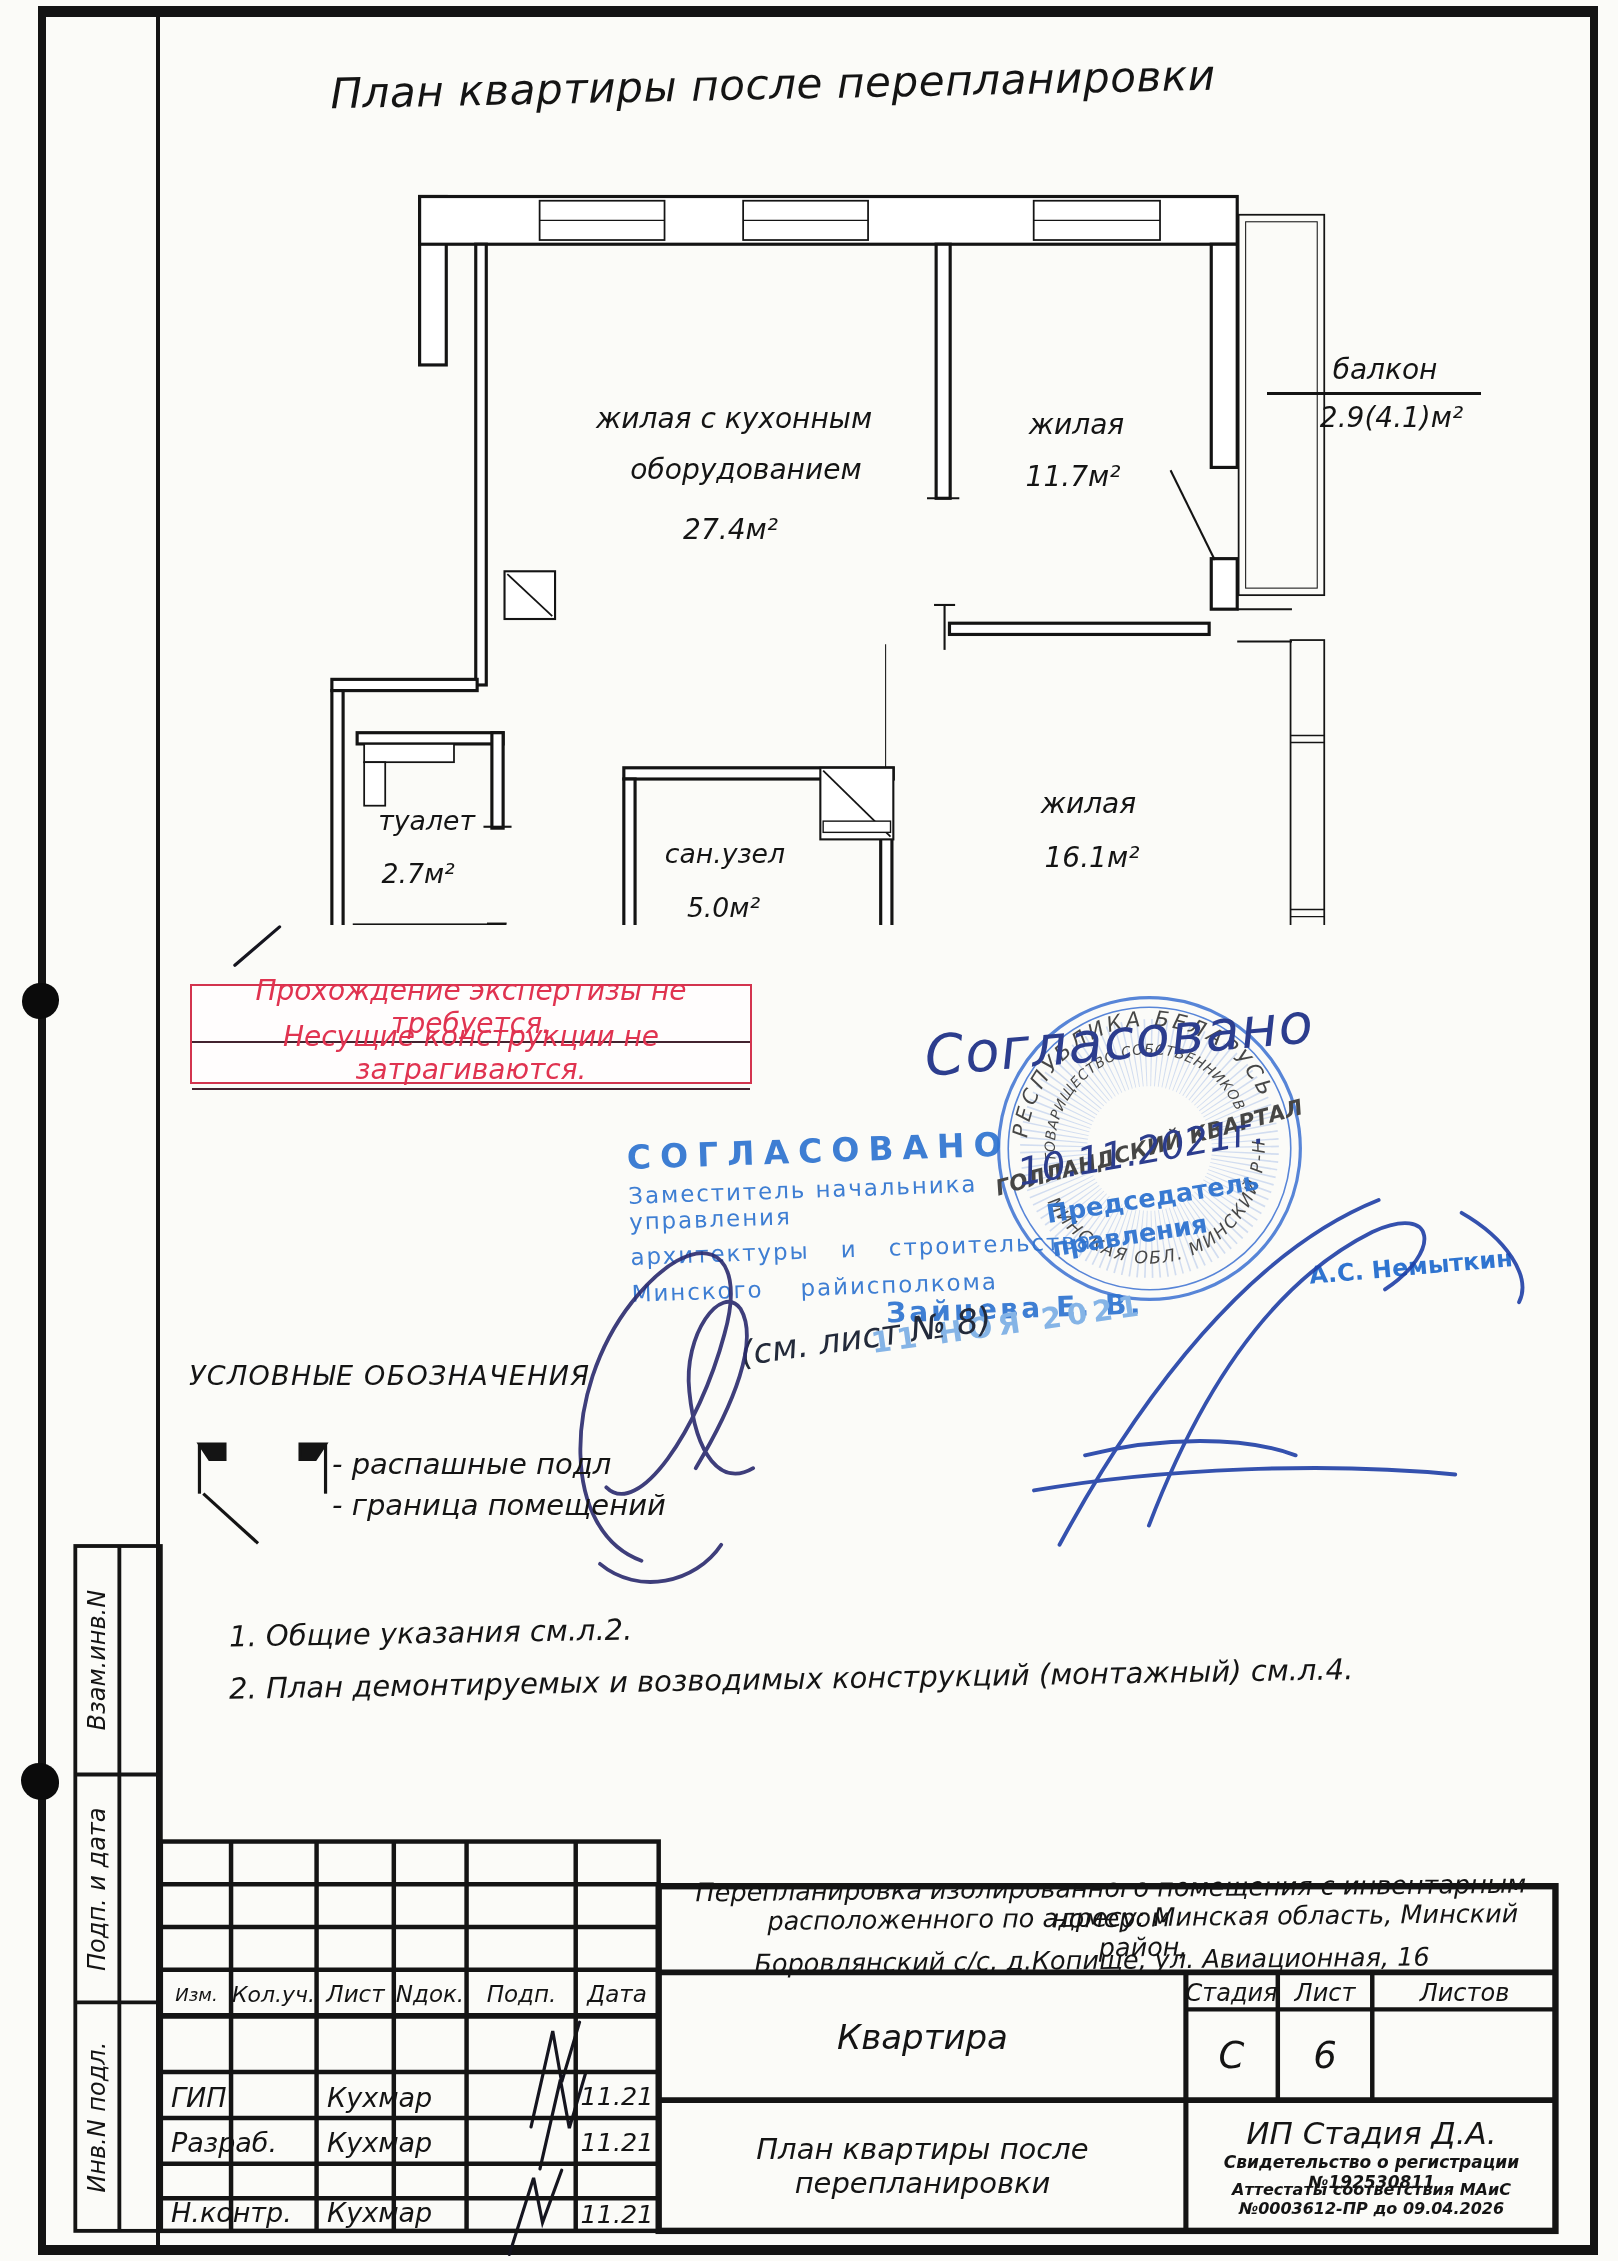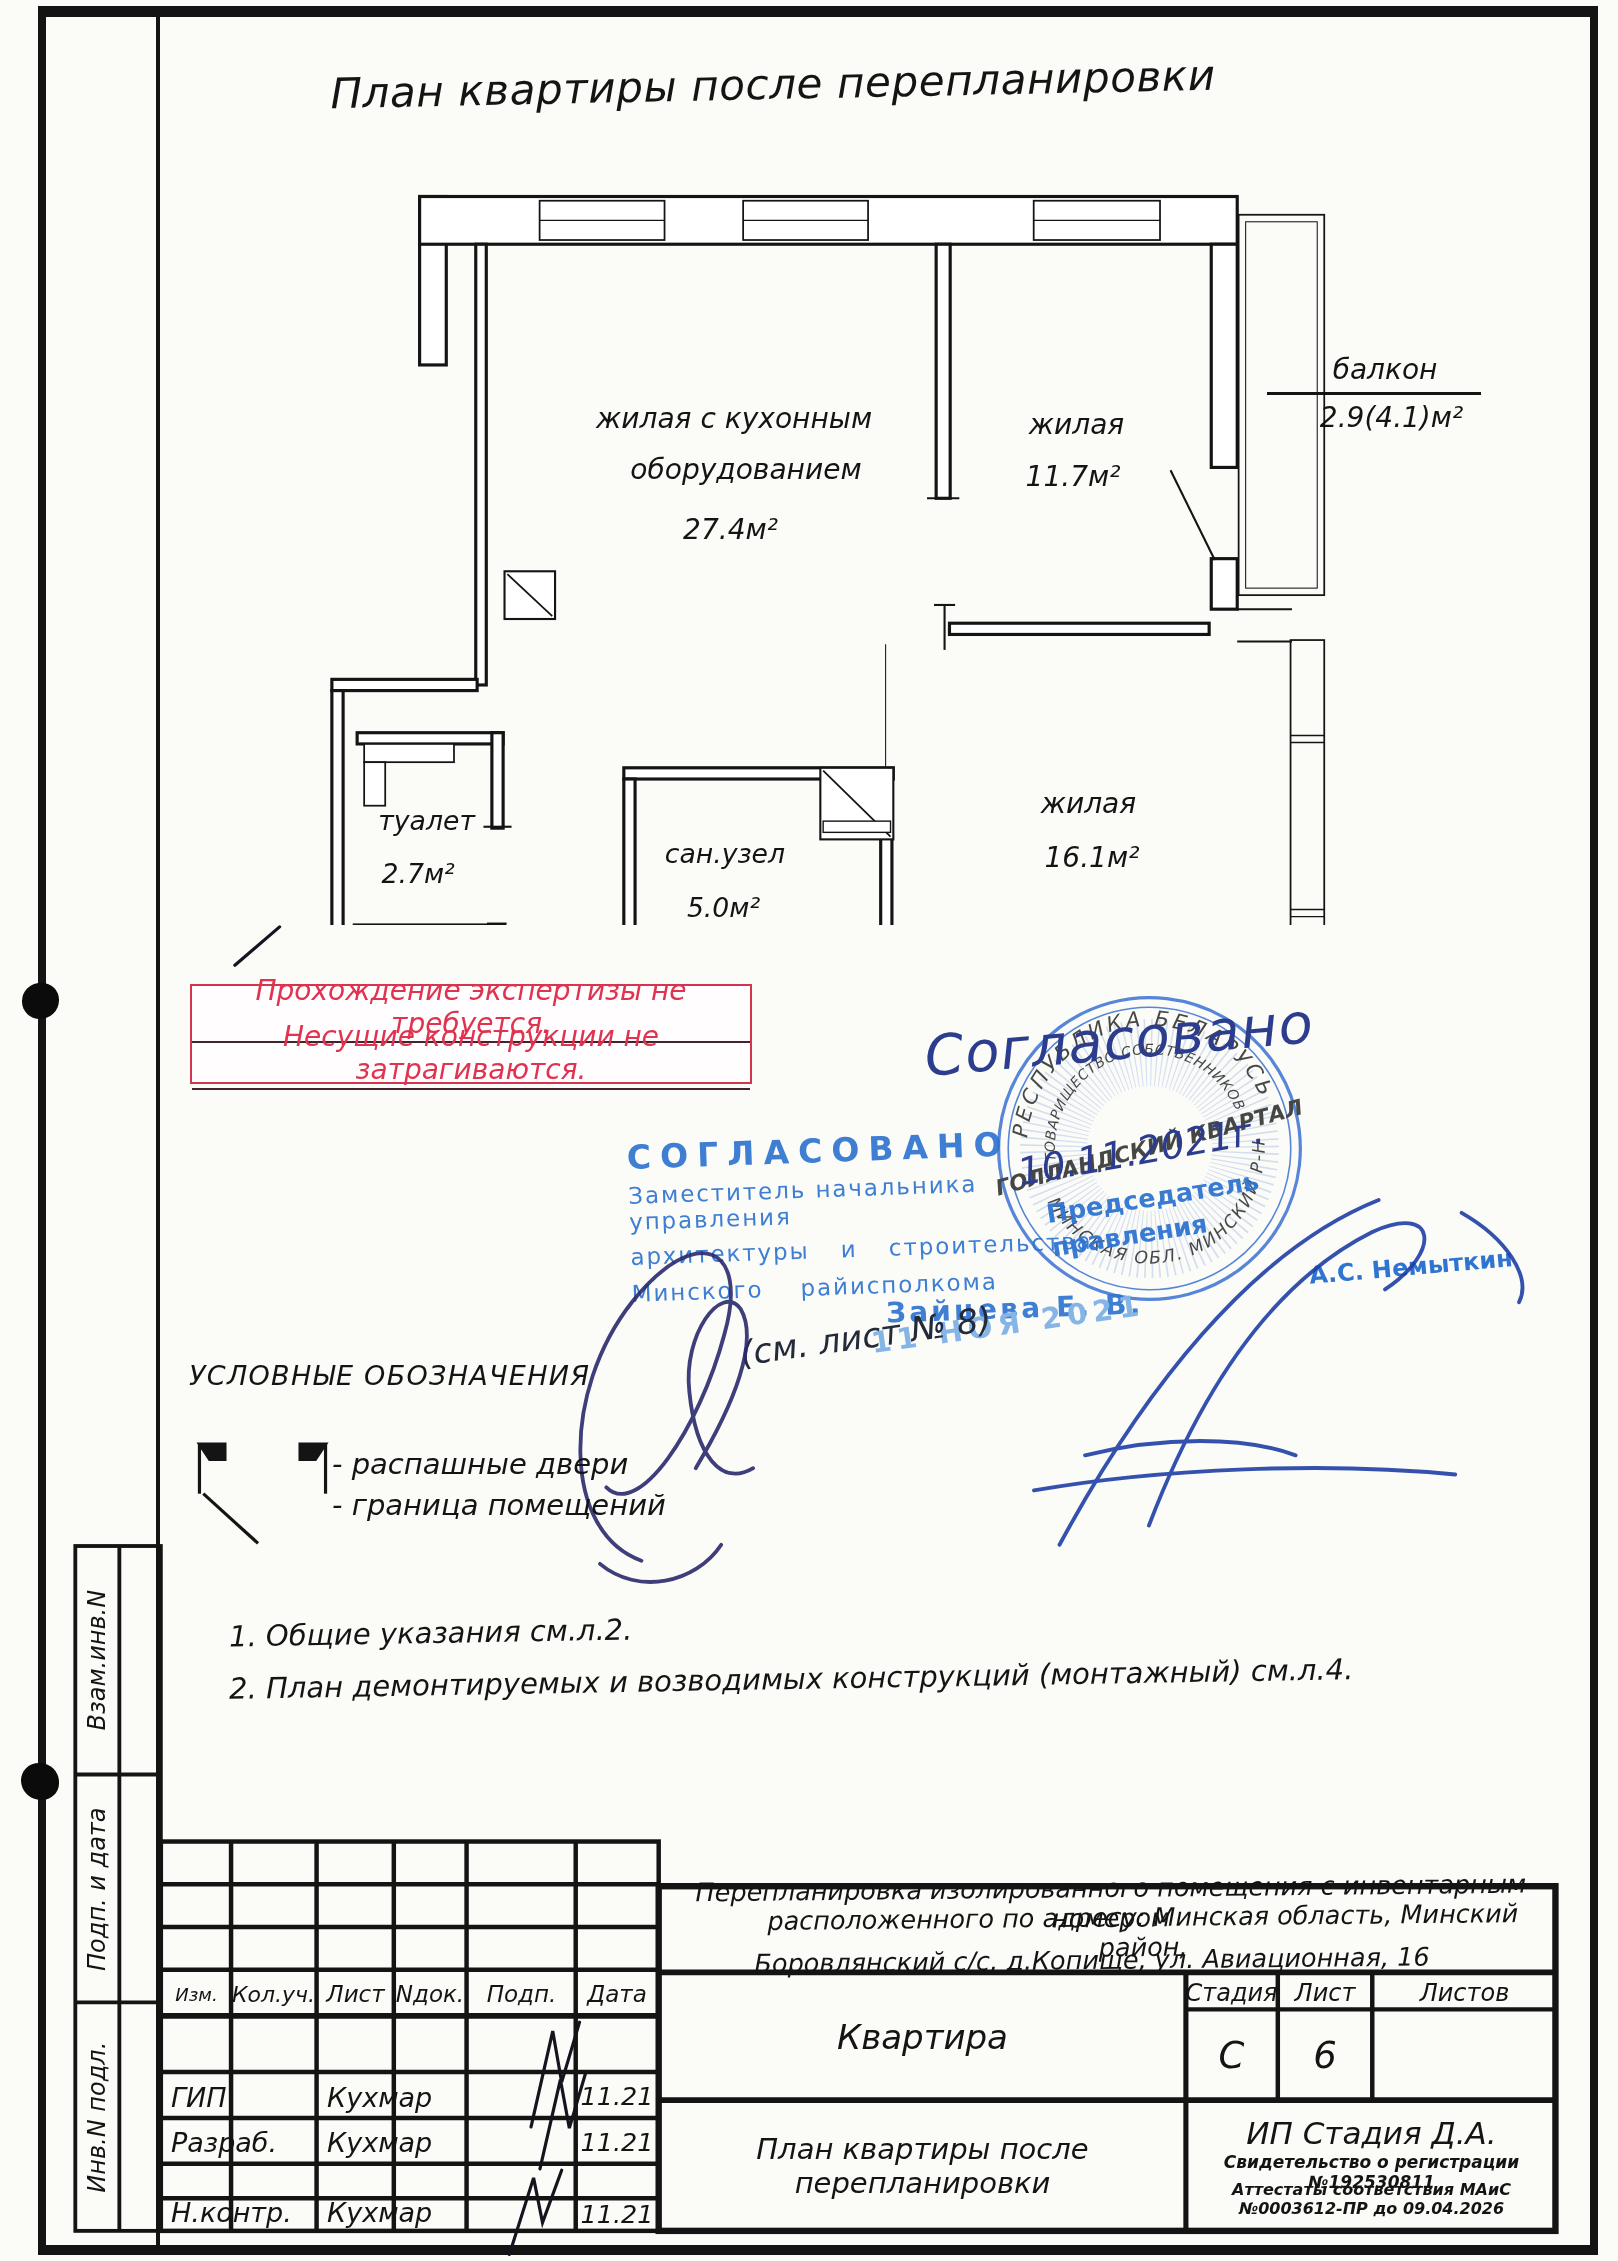--- a/index.html
+++ b/index.html
@@ -207,21 +207,21 @@
     <g stroke="#141414" fill="#141414" stroke-width="5">
       <line x1="16" y1="100" x2="16" y2="22"></line>
       <path d="M 16 22 h 40 v 24 h -24 z"></path>
       <line x1="22" y1="100" x2="108" y2="178" fill="none"></line>
     </g>
     <g stroke="#141414" fill="#141414" stroke-width="5">
       <line x1="214" y1="100" x2="214" y2="22"></line>
       <path d="M 214 22 h -40 v 24 h 24 z"></path>
     </g>
   </svg>
-  <div class="abs arch" style="left:332px;top:1447px;font-size:29px;">- распашные двери</div>
+  <div class="abs arch" style="left:332px;top:1447px;font-size:29px;">- распашные подл</div>
   <div class="abs arch" style="left:332px;top:1488px;font-size:29px;">- граница помещений</div>
 
   <div class="abs arch" style="left:229px;top:1616px;font-size:29px;transform:rotate(-1deg);">1. Общие указания см.л.2.</div>
   <div class="abs arch" style="left:229px;top:1662px;font-size:29px;transform:rotate(-1deg);">2. План демонтируемых и возводимых конструкций (монтажный) см.л.4.</div>
 
   <svg class="abs" style="left:0;top:0;" width="1618" height="2261" viewBox="0 0 2535 3542">
     <g stroke="#141414" stroke-width="6" fill="none">
       <rect x="118" y="2422" width="134" height="1073"></rect>
       <line x1="187" y1="2422" x2="187" y2="3495"></line>
       <line x1="118" y1="2780" x2="252" y2="2780"></line>

